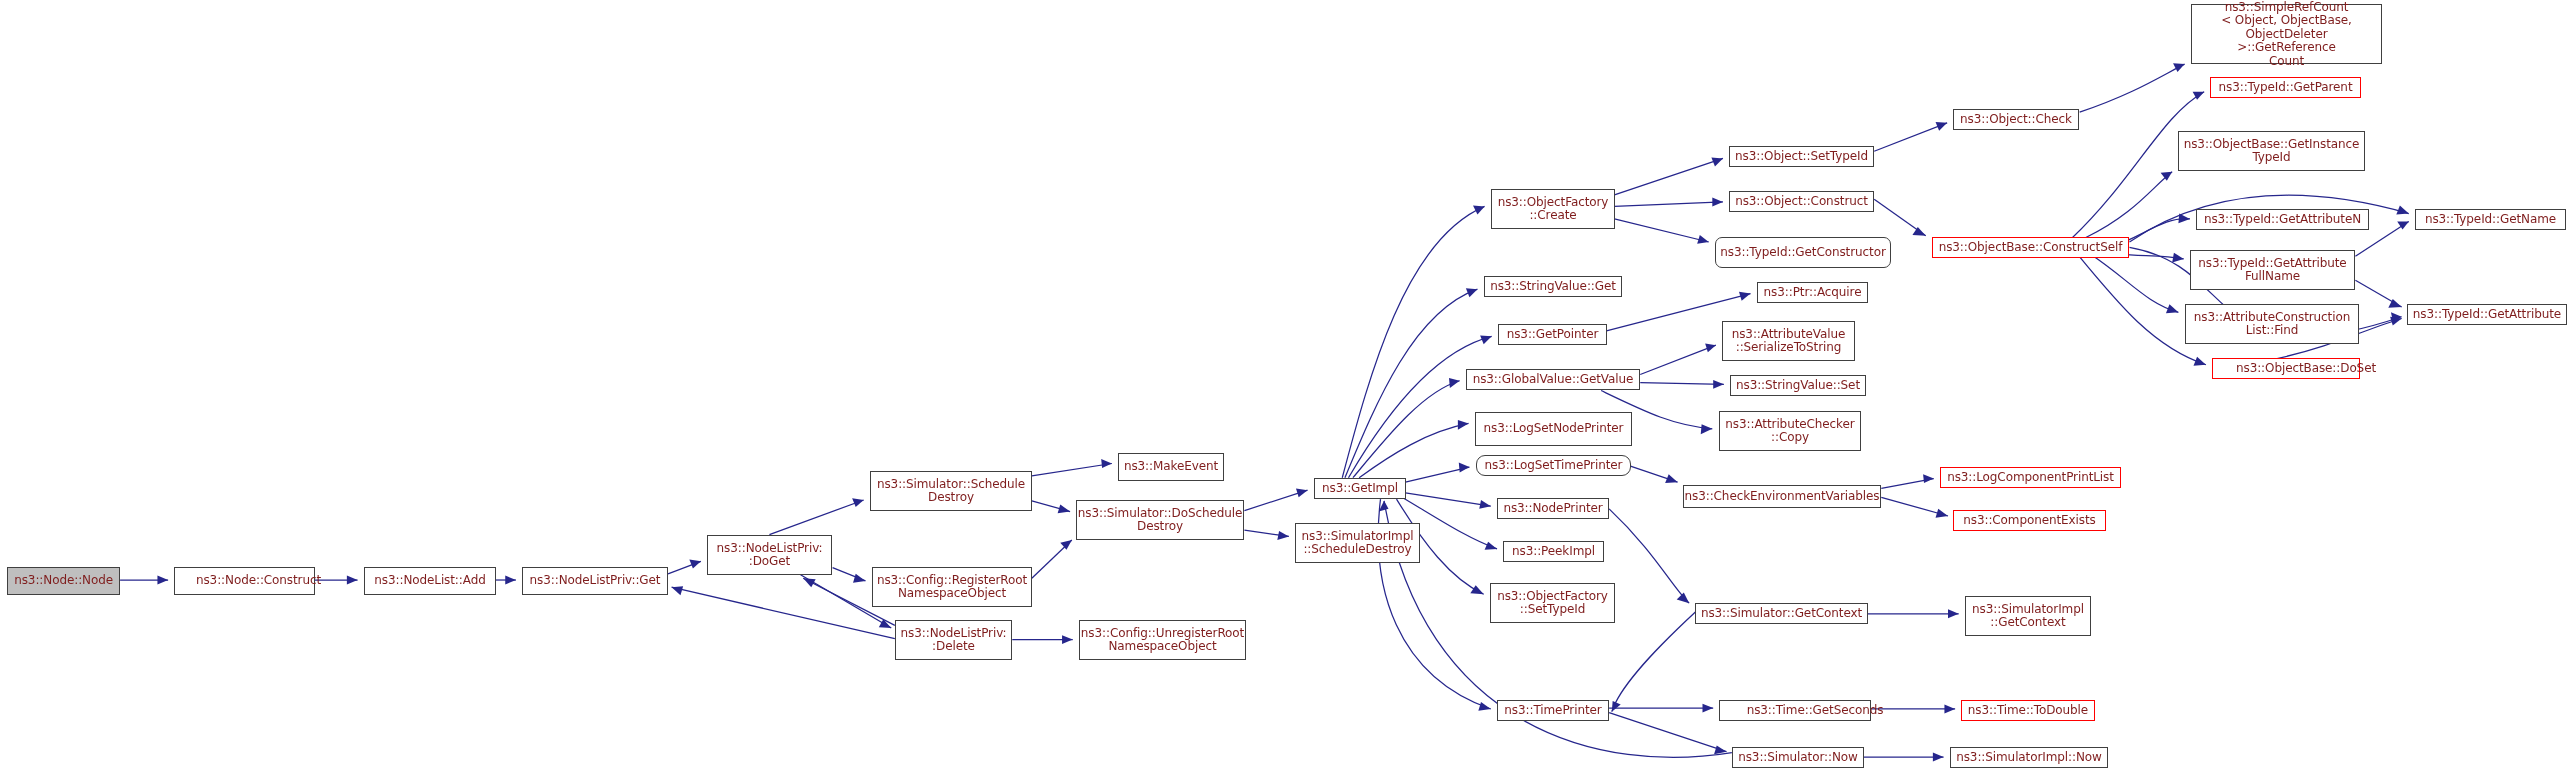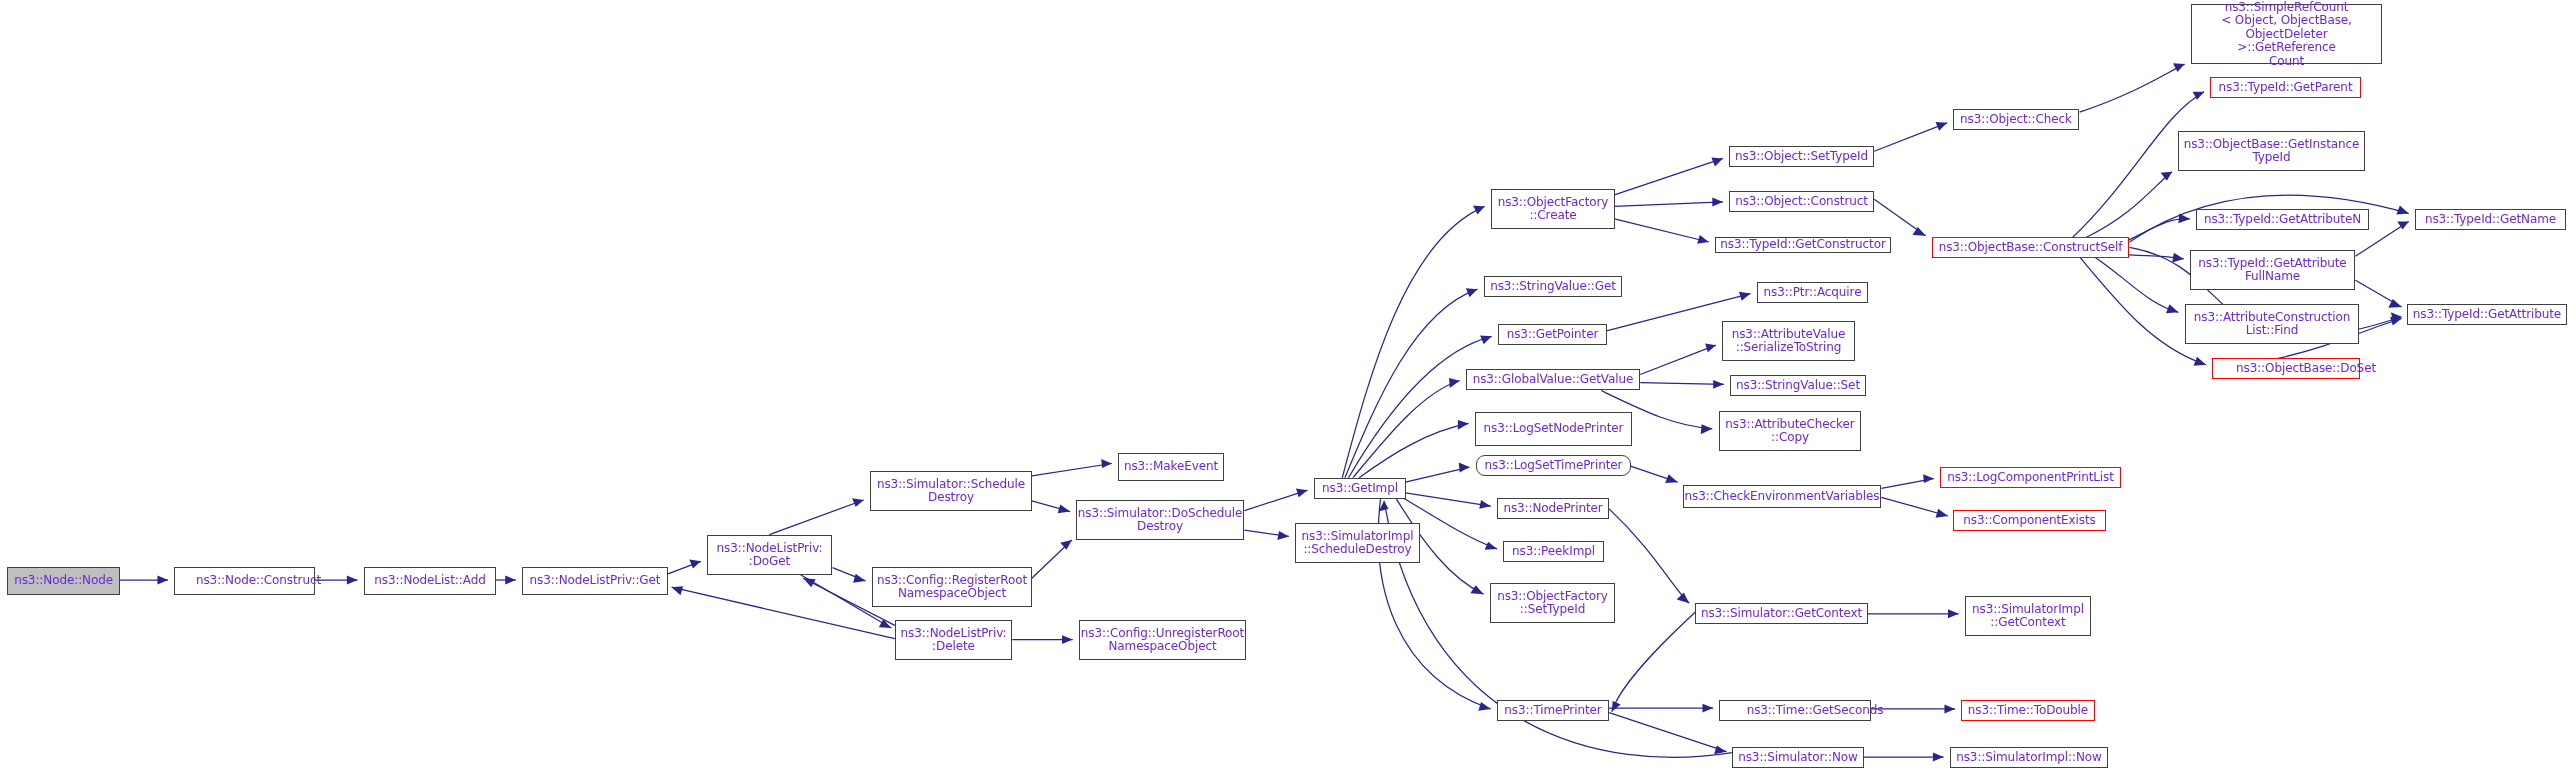--- a/index.html
+++ b/index.html
@@ -1,20 +1,20 @@
 <!DOCTYPE html>
 <html style="font-size:14.2px"><head>
 <meta charset="utf-8">
 <style>
   html,body{margin:0;padding:0;background:#ffffff;}
   body{font-family:"DejaVu Sans","Liberation Sans",sans-serif;}
   #graph-root{position:relative;width:2576px;height:782px;background:#ffffff;overflow:hidden;}
   svg#graph-svg{position:absolute;left:0;top:0;width:2576px;height:782px;}
   .node-box{position:absolute;box-sizing:border-box;display:flex;align-items:center;justify-content:center;
-    text-align:center;line-height:1.12;color:#6d28d9;background:#ffffff;
+    text-align:center;line-height:1.12;color:#7f1d1d;background:#ffffff;
     border:0.9px solid #404040;font-size:12px;letter-spacing:-0.1px;}
   .node-box.root{background:#bfbfbf;border-color:#404040;}
   .node-box.urgent{border:1.4px solid #ff0000;}
   .node-label{padding:0 4.4px;white-space:pre-line;}
   .edge{fill:none;stroke:#26268c;stroke-width:1.4px;}
   .arrowhead{fill:#26268c;stroke:none;}
 </style>
 </head>
 <body>
 
@@ -212,21 +212,21 @@
     </div>
     <div class="node-box" style="left: 1497px; top: 700px; width: 112px; height: 21.3px;">
       <span class="node-label">ns3::TimePrinter</span>
     </div>
     <div class="node-box" style="left: 1729px; top: 146px; width: 145px; height: 21.3px;">
       <span class="node-label">ns3::Object::SetTypeId</span>
     </div>
     <div class="node-box" style="left: 1729px; top: 191px; width: 145px; height: 21.3px;">
       <span class="node-label">ns3::Object::Construct</span>
     </div>
-    <div class="node-box" style="left: 1715px; top: 237px; width: 176px; height: 16px;">
+    <div class="node-box" style="left: 1715px; top: 237px; width: 176px; height: 31px; border-radius: 7px;">
       <span class="node-label">ns3::TypeId::GetConstructor</span>
     </div>
     <div class="node-box" style="left: 1757px; top: 282px; width: 111px; height: 21.3px;">
       <span class="node-label">ns3::Ptr::Acquire</span>
     </div>
     <div class="node-box" style="left: 1722px; top: 321px; width: 133px; height: 40px;">
       <span class="node-label">ns3::AttributeValue
 ::SerializeToString</span>
     </div>
     <div class="node-box" style="left: 1730px; top: 375px; width: 136px; height: 21.3px;">

